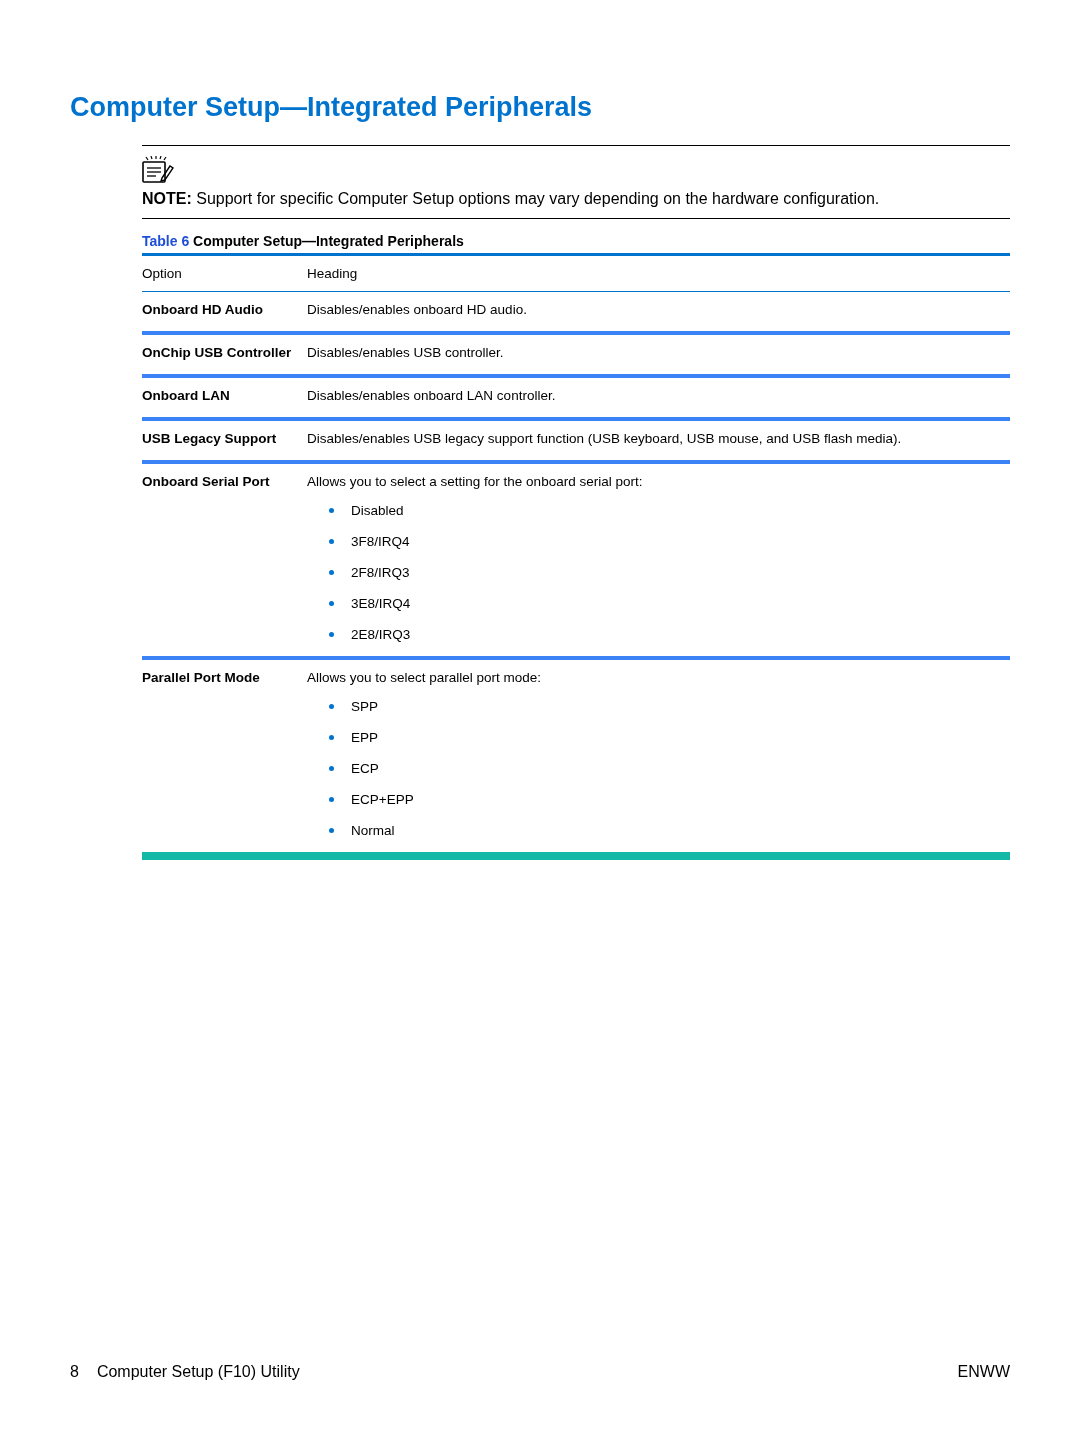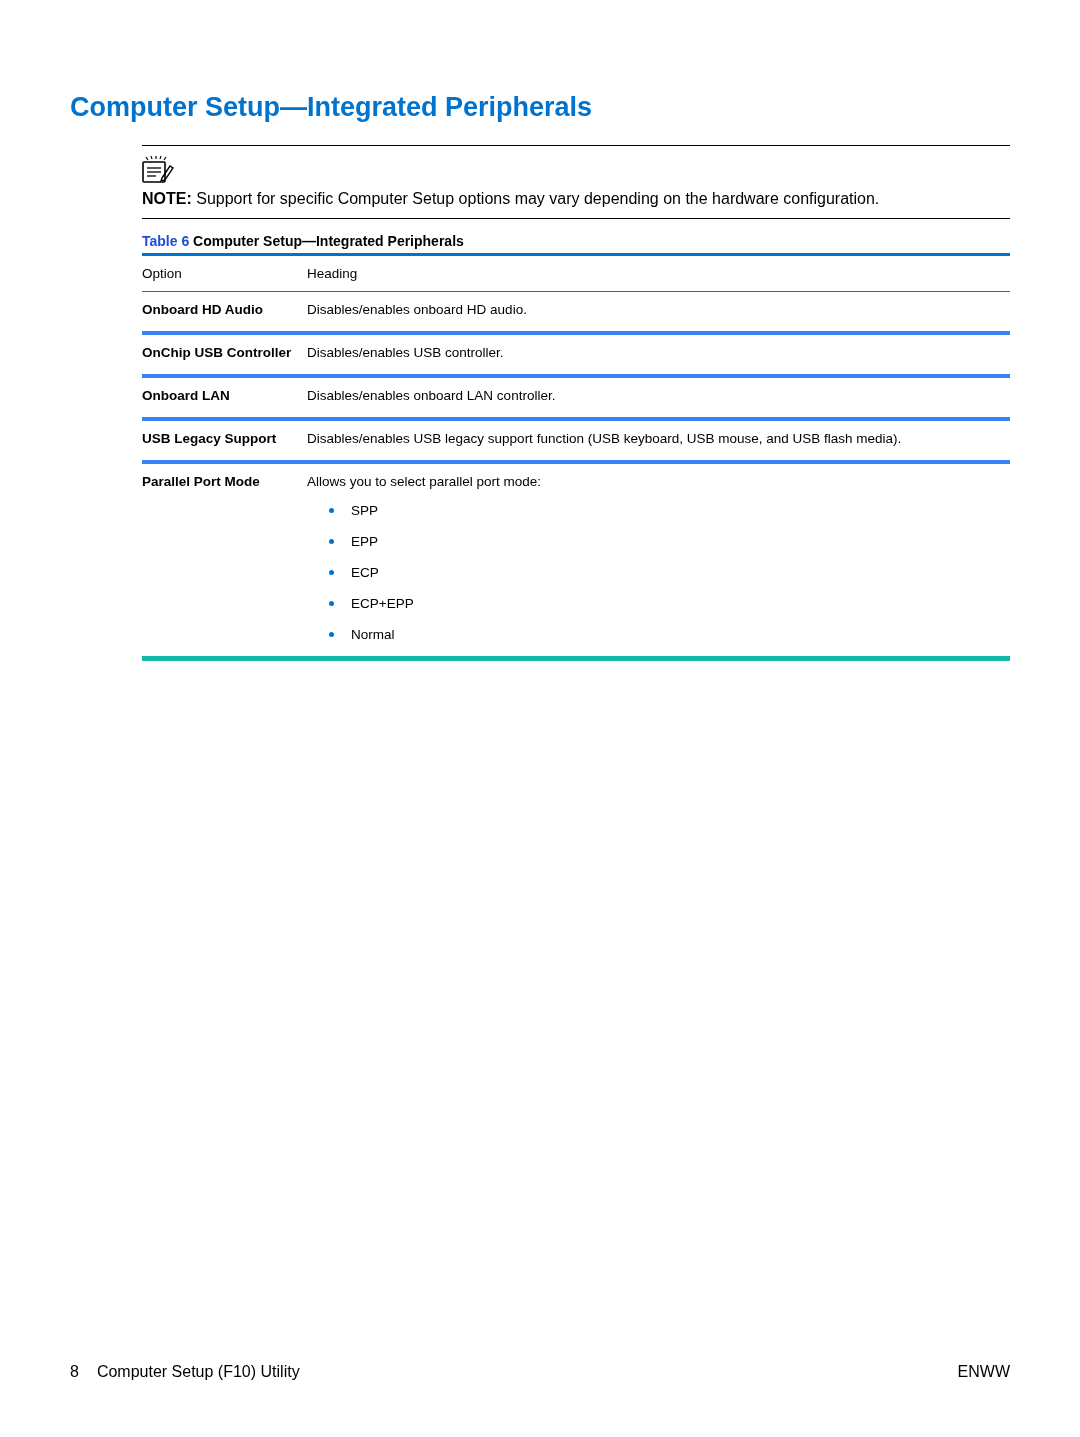--- a/index.html
+++ b/index.html
@@ -70,21 +70,21 @@
     font-weight: normal;
     padding: 10px 6px 10px 0;
     vertical-align: top;
   }
   table.setup td {
     padding: 10px 6px 10px 0;
     vertical-align: top;
     border-bottom: 4px solid #3b82f6;
   }
   table.setup tbody tr:last-child td {
-    border-bottom: 5px solid #14b8a6;
+    border-bottom: 8px solid #14b8a6;
   }
   table.setup td.opt {
     width: 165px;
     font-weight: bold;
   }
   .desc-text {
     margin: 0 0 4px 0;
   }
   ul.bullets {
     list-style: none;
@@ -178,20 +178,33 @@
               <div class="desc-text">Disables/enables onboard LAN controller.</div>
             </td>
           </tr>
           <tr>
             <td class="opt">USB Legacy Support</td>
             <td>
               <div class="desc-text">Disables/enables USB legacy support function (USB keyboard, USB mouse, and USB flash media).</div>
             </td>
           </tr>
           <tr>
+            <td class="opt">Onboard Serial Port</td>
+            <td>
+              <div class="desc-text">Allows you to select a setting for the onboard serial port:</div>
+              <ul class="bullets">
+                <li>Disabled</li>
+                <li>3F8/IRQ4</li>
+                <li>2F8/IRQ3</li>
+                <li>3E8/IRQ4</li>
+                <li>2E8/IRQ3</li>
+              </ul>
+            </td>
+          </tr>
+          <tr>
             <td class="opt">Parallel Port Mode</td>
             <td>
               <div class="desc-text">Allows you to select parallel port mode:</div>
               <ul class="bullets">
                 <li>SPP</li>
                 <li>EPP</li>
                 <li>ECP</li>
                 <li>ECP+EPP</li>
                 <li>Normal</li>
               </ul>

